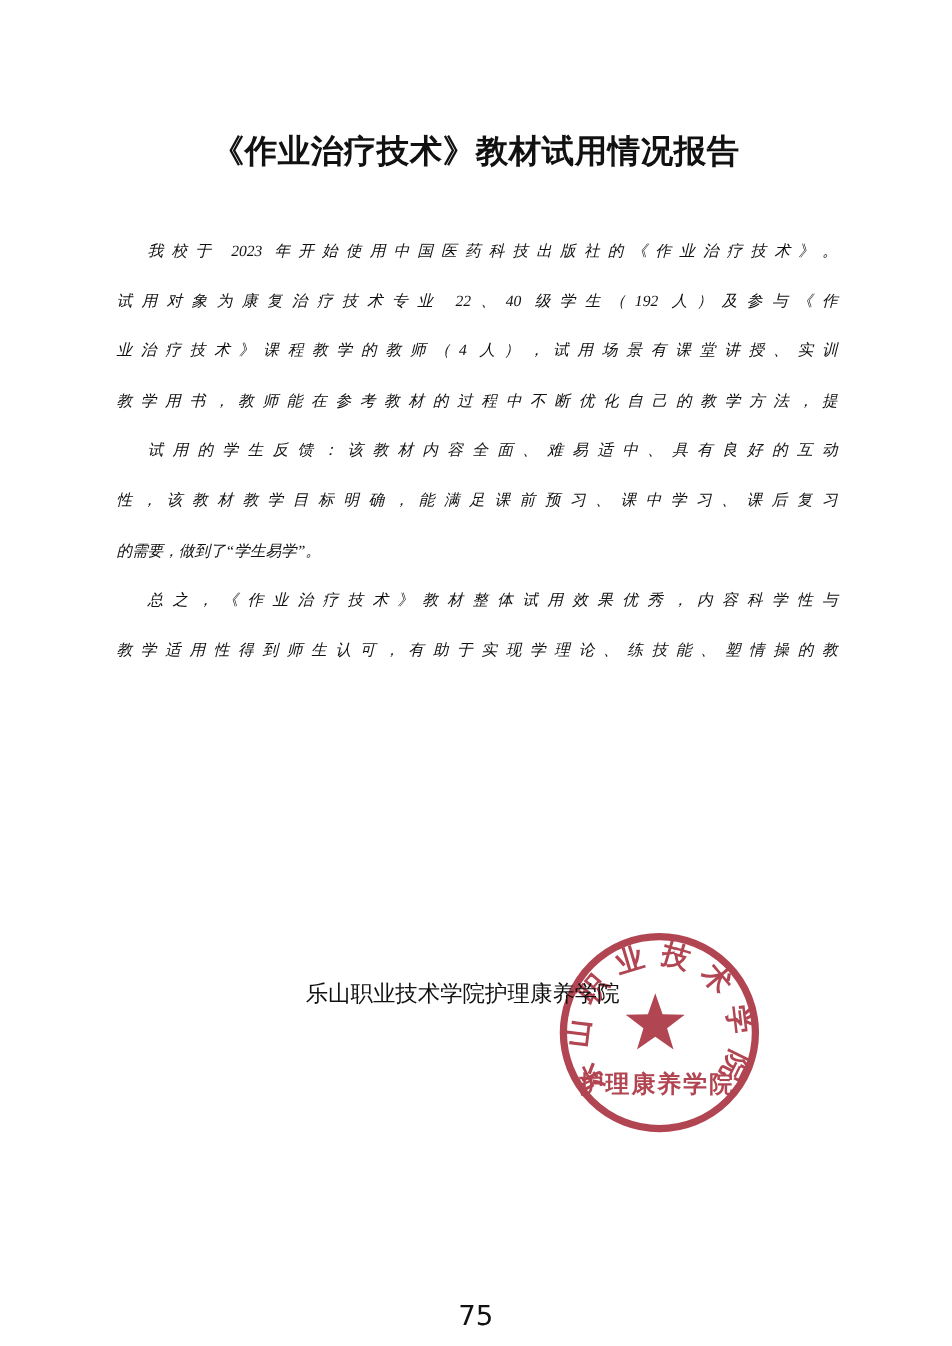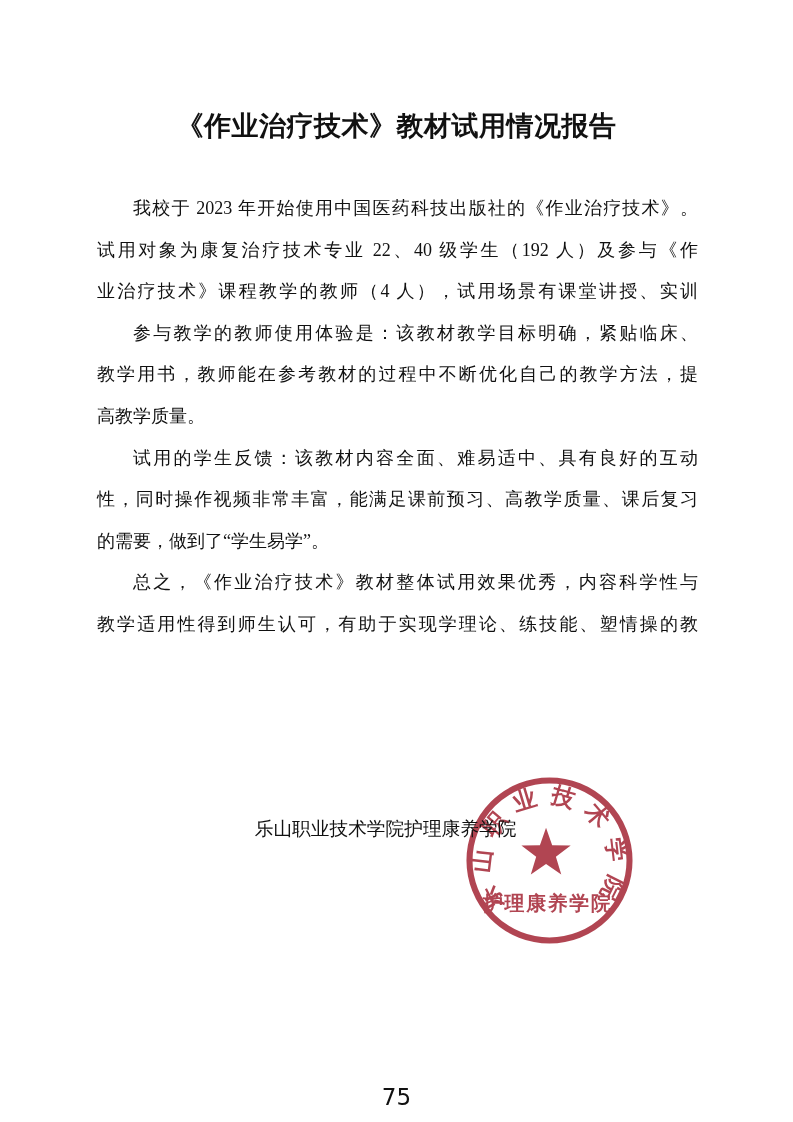--- a/index.html
+++ b/index.html
@@ -16,23 +16,24 @@
     position:absolute; top:92px; left:0; right:0;
     margin:0;
     text-align:center;
     font-family:"DejaVu Sans", sans-serif;
     font-weight:700;
     font-size:27px;
     letter-spacing:0.5px;
   }
   .body-text {
     position:absolute; left:97px; top:172px; width:601px;
-    font-size:18px;
+    font-size:13px;
     line-height:41.6px;
     text-align:justify;
+    font-style:italic;
   }
   .line { height:41.6px; white-space:nowrap; }
   .line.fill { text-align-last:justify; white-space:normal; }
   .line.indent { text-indent:2em; }
   .sig-org, .sig-date {
     position:absolute; left:97px; width:601px;
     box-sizing:border-box;
     text-align:center;
     font-size:18.7px;
     line-height:28px;
@@ -58,25 +59,23 @@
 <body>
 
 <div class="page">
 
   <h1 class="doc-title">《作业治疗技术》教材试用情况报告</h1>
 
   <div class="body-text">
       <div class="line indent fill">我校于 2023 年开始使用中国医药科技出版社的《作业治疗技术》。</div>
       <div class="line fill">试用对象为康复治疗技术专业 22、40 级学生（192 人）及参与《作</div>
       <div class="line fill">业治疗技术》课程教学的教师（4 人），试用场景有课堂讲授、实训</div>
-      <div class="line indent fill">参与教学的教师使用体验是：该教材教学目标明确，紧贴临床、</div>
       <div class="line fill">教学用书，教师能在参考教材的过程中不断优化自己的教学方法，提</div>
-      <div class="line">高教学质量。</div>
       <div class="line indent fill">试用的学生反馈：该教材内容全面、难易适中、具有良好的互动</div>
-      <div class="line fill">性，同时操作视频非常丰富，能满足课前预习、高教学质量、课后复习</div>
+      <div class="line fill">性，该教材教学目标明确，能满足课前预习、课中学习、课后复习</div>
       <div class="line">的需要，做到了“学生易学”。</div>
       <div class="line indent fill">总之，《作业治疗技术》教材整体试用效果优秀，内容科学性与</div>
       <div class="line fill">教学适用性得到师生认可，有助于实现学理论、练技能、塑情操的教</div>
     </div>
 
   <div class="sig-org">乐山职业技术学院护理康养学院</div>
 
 
   <svg class="seal" viewBox="0 0 200 200" aria-hidden="true">
     <circle cx="100" cy="100" r="92.5" fill="none" stroke-width="7" stroke="#a62b3a"></circle>

